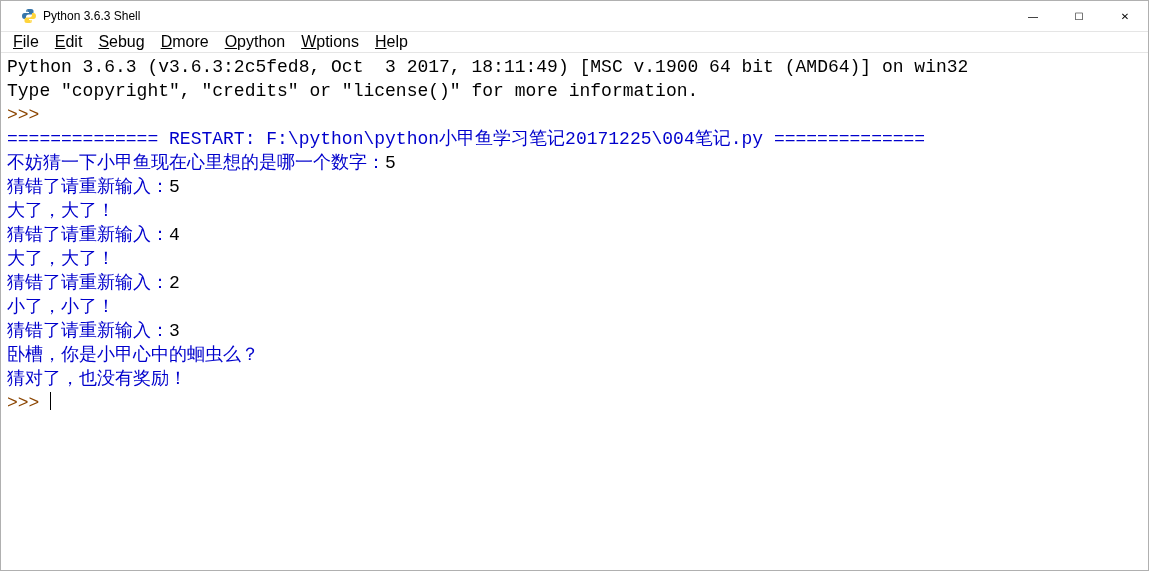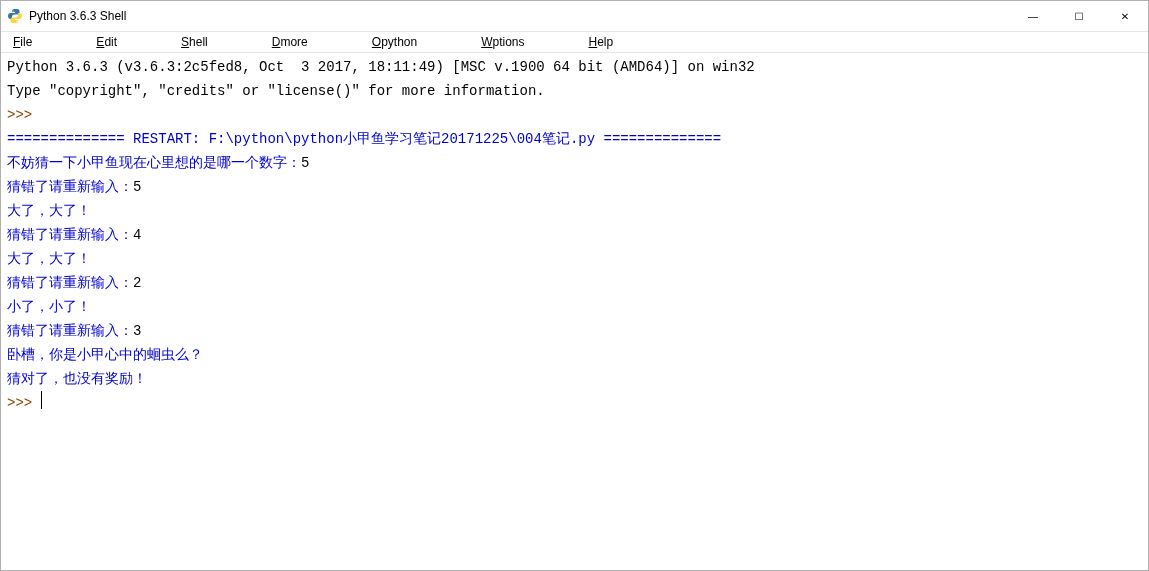--- a/index.html
+++ b/index.html
@@ -15,21 +15,21 @@
     border: 1px solid #b0b0b0;
     box-sizing: border-box;
     background: #fff;
   }
   
   .titlebar {
     height: 30px;
     background: #fff;
     display: flex; align-items: center;
     justify-content: space-between;
-    padding-left: 6px;
+    padding-left: 20px;
     font-size: 12px;
     color: #000;
     border-bottom: 1px solid #e5e5e5;
   }
   .titlebar .left {
     display: flex; align-items: center; gap: 6px;
   }
   .titlebar .icon {
     width: 16px; height: 16px;
     display: inline-flex; align-items: center; justify-content: center;
@@ -40,36 +40,35 @@
     display: flex; align-items: center; justify-content: center;
     font-family: "Segoe UI Symbol", sans-serif;
     font-size: 10px;
     color: #000;
   }
   
   .menubar {
     height: 20px;
     display: flex; align-items: center;
     padding: 0 4px;
-    font-size: 12px;
+    font-size: 16px;
     background: #fff;
     border-bottom: 1px solid #e5e5e5;
-    gap: 48px;
   }
   .menubar .menu-item {
     padding: 1px 8px;
     cursor: default;
   }
   .menubar .ul { text-decoration: underline; }
   
   .console {
     flex: 1;
     padding: 2px 6px;
     font-family: "Courier New", "NSimSun", "SimSun", monospace;
-    font-size: 14px;
+    font-size: 18px;
     line-height: 24px;
     white-space: pre-wrap;
     word-break: break-all;
     overflow: hidden;
     color: #000;
   }
   .c-black { color: #000; }
   .c-blue  { color: #0000cc; }
   .c-brown { color: #8b4500; }
   .caret {
@@ -99,21 +98,21 @@
     <div class="win-controls">
       <div class="win-btn">—</div>
       <div class="win-btn">☐</div>
       <div class="win-btn close">✕</div>
     </div>
   </div>
 
   <div class="menubar">
     <span class="menu-item"><span class="ul">F</span><span>ile</span></span>
     <span class="menu-item"><span class="ul">E</span><span>dit</span></span>
-    <span class="menu-item"><span class="ul">S</span><span>hell</span></span>
+    <span class="menu-item"><span class="ul">S</span><span>ebug</span></span>
     <span class="menu-item"><span class="ul">D</span><span>more</span></span>
     <span class="menu-item"><span class="ul">O</span><span>python</span></span>
     <span class="menu-item"><span class="ul">W</span><span>ptions</span></span>
     <span class="menu-item"><span class="ul">H</span><span>elp</span></span>
   </div>
 
   <div class="console"><span class="c-black">Python 3.6.3 (v3.6.3:2c5fed8, Oct  3 2017, 18:11:49) [MSC v.1900 64 bit (AMD64)] on win32</span>
 <span class="c-black">Type "copyright", "credits" or "license()" for more information.</span>
 <span class="c-brown">&gt;&gt;&gt; </span>
 <span class="c-blue"><span>============== RESTART: </span><span>F:\python\python小甲鱼学习笔记20171225\004笔记.py</span><span> ==============</span></span>

